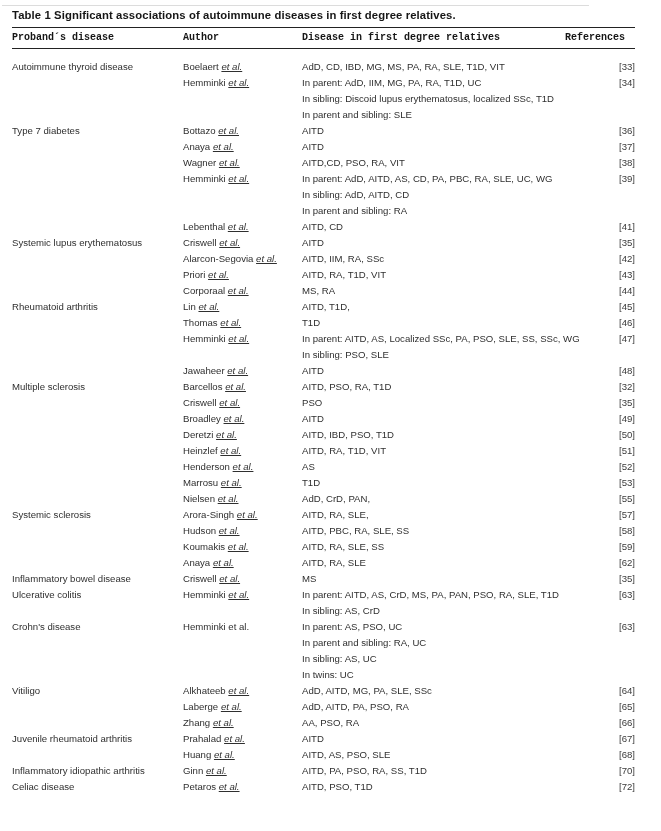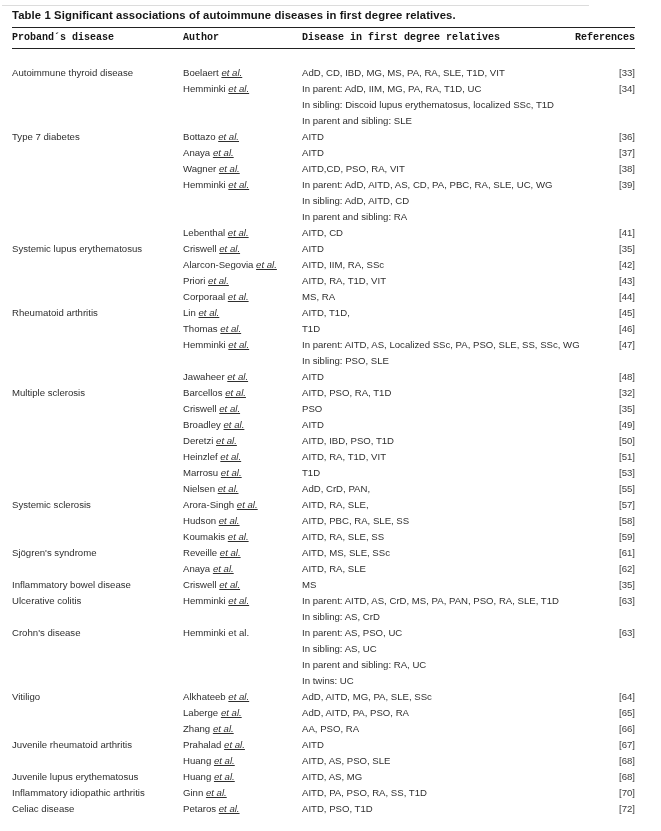--- a/index.html
+++ b/index.html
@@ -48,37 +48,37 @@
     border-bottom: 1.5px solid #222222;
     text-align: left;
     font-size: 10px;
     font-weight: bold;
     color: #161616;
     padding: 4px 0 5px 0;
     white-space: nowrap;
     font-family: Liberation Mono, monospace;
   }
   thead th.c-ref {
-    text-align: right;
+    text-align: center;
   }
   tbody td {
     font-size: 9.6px;
     height: 16px;
     line-height: 16px;
     padding: 0;
     vertical-align: middle;
     white-space: nowrap;
     overflow: visible;
   }
   tbody td.c-ref {
     text-align: right;
     color: #3a3a3a;
   }
   tbody tr:first-child td {
-    padding-top: 16px;
+    padding-top: 10px;
   }
   td.c-author i {
     font-style: italic;
     text-decoration: underline;
   }
 </style>
 </head>
 <body>
 
 <div class="page">
@@ -246,20 +246,26 @@
             <td class="c-ref">[50]</td>
           </tr>
           <tr>
             <td class="c-proband"></td>
             <td class="c-author">Heinzlef <i>et al.</i></td>
             <td class="c-disease">AITD, RA, T1D, VIT</td>
             <td class="c-ref">[51]</td>
           </tr>
           <tr>
             <td class="c-proband"></td>
+            <td class="c-author">Henderson <i>et al.</i></td>
+            <td class="c-disease">AS</td>
+            <td class="c-ref">[52]</td>
+          </tr>
+          <tr>
+            <td class="c-proband"></td>
             <td class="c-author">Marrosu <i>et al.</i></td>
             <td class="c-disease">T1D</td>
             <td class="c-ref">[53]</td>
           </tr>
           <tr>
             <td class="c-proband"></td>
             <td class="c-author">Nielsen <i>et al.</i></td>
             <td class="c-disease">AdD, CrD, PAN,</td>
             <td class="c-ref">[55]</td>
           </tr>
@@ -275,26 +281,20 @@
             <td class="c-disease">AITD, PBC, RA, SLE, SS</td>
             <td class="c-ref">[58]</td>
           </tr>
           <tr>
             <td class="c-proband"></td>
             <td class="c-author">Koumakis <i>et al.</i></td>
             <td class="c-disease">AITD, RA, SLE, SS</td>
             <td class="c-ref">[59]</td>
           </tr>
           <tr>
-            <td class="c-proband">Sjögren's syndrome</td>
-            <td class="c-author">Reveille <i>et al.</i></td>
-            <td class="c-disease">AITD, MS, SLE, SSc</td>
-            <td class="c-ref">[61]</td>
-          </tr>
-          <tr>
             <td class="c-proband"></td>
             <td class="c-author">Anaya <i>et al.</i></td>
             <td class="c-disease">AITD, RA, SLE</td>
             <td class="c-ref">[62]</td>
           </tr>
           <tr>
             <td class="c-proband">Inflammatory bowel disease</td>
             <td class="c-author">Criswell <i>et al.</i></td>
             <td class="c-disease">MS</td>
             <td class="c-ref">[35]</td>
@@ -313,27 +313,27 @@
           </tr>
           <tr>
             <td class="c-proband">Crohn's disease</td>
             <td class="c-author">Hemminki et al.</td>
             <td class="c-disease">In parent: AS, PSO, UC</td>
             <td class="c-ref">[63]</td>
           </tr>
           <tr>
             <td class="c-proband"></td>
             <td class="c-author"></td>
+            <td class="c-disease">In parent and sibling: RA, UC</td>
+            <td class="c-ref"></td>
+          </tr>
+          <tr>
+            <td class="c-proband"></td>
+            <td class="c-author"></td>
             <td class="c-disease">In sibling: AS, UC</td>
-            <td class="c-ref"></td>
-          </tr>
-          <tr>
-            <td class="c-proband"></td>
-            <td class="c-author"></td>
-            <td class="c-disease">In parent and sibling: RA, UC</td>
             <td class="c-ref"></td>
           </tr>
           <tr>
             <td class="c-proband"></td>
             <td class="c-author"></td>
             <td class="c-disease">In twins: UC</td>
             <td class="c-ref"></td>
           </tr>
           <tr>
             <td class="c-proband">Vitiligo</td>
@@ -356,26 +356,20 @@
           <tr>
             <td class="c-proband">Juvenile rheumatoid arthritis</td>
             <td class="c-author">Prahalad <i>et al.</i></td>
             <td class="c-disease">AITD</td>
             <td class="c-ref">[67]</td>
           </tr>
           <tr>
             <td class="c-proband"></td>
             <td class="c-author">Huang <i>et al.</i></td>
             <td class="c-disease">AITD, AS, PSO, SLE</td>
-            <td class="c-ref">[68]</td>
-          </tr>
-          <tr>
-            <td class="c-proband">Juvenile lupus erythematosus</td>
-            <td class="c-author">Huang <i>et al.</i></td>
-            <td class="c-disease">AITD, AS, MG</td>
             <td class="c-ref">[68]</td>
           </tr>
           <tr>
             <td class="c-proband">Inflammatory idiopathic arthritis</td>
             <td class="c-author">Ginn <i>et al.</i></td>
             <td class="c-disease">AITD, PA, PSO, RA, SS, T1D</td>
             <td class="c-ref">[70]</td>
           </tr>
           <tr>
             <td class="c-proband">Celiac disease</td>

